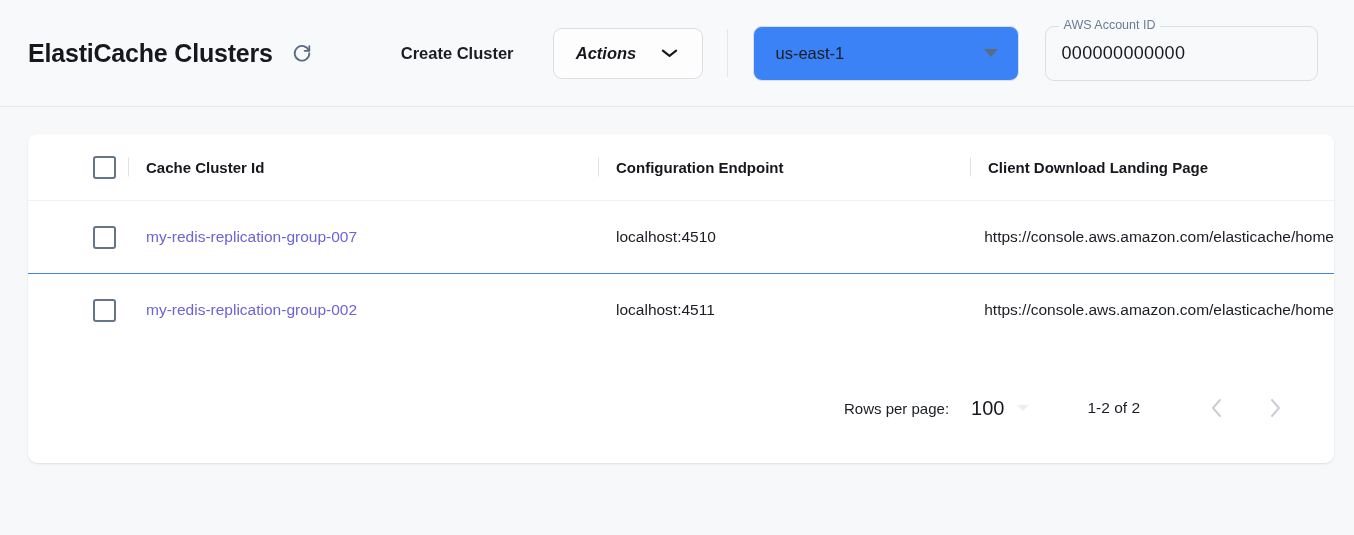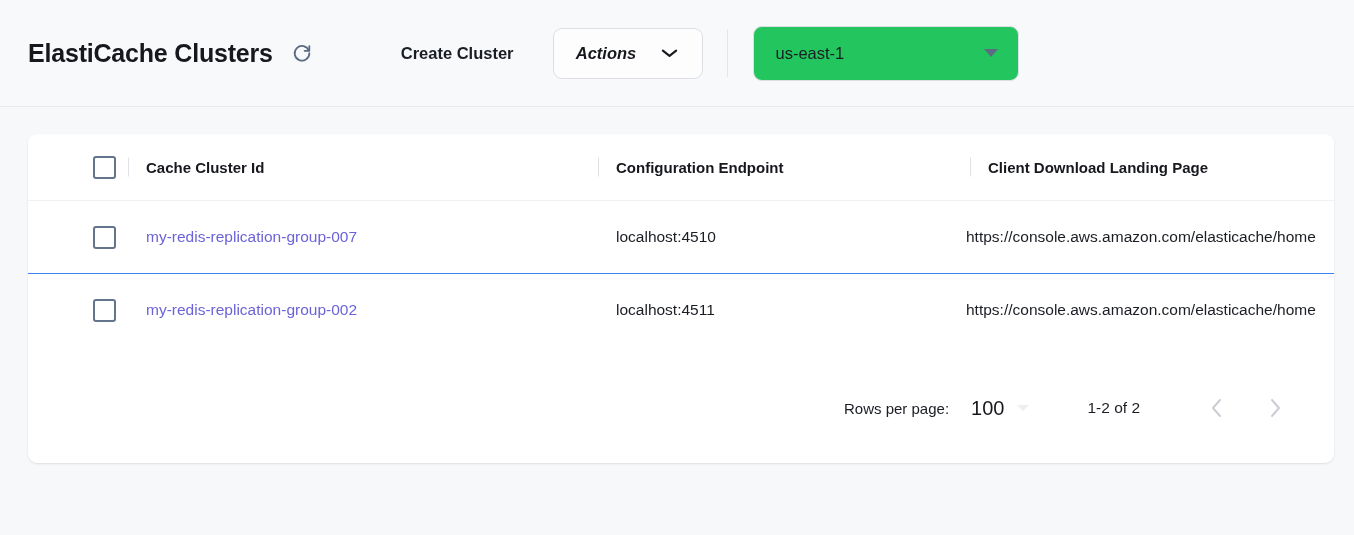--- a/index.html
+++ b/index.html
@@ -89,21 +89,21 @@
     background: #e4e6ea;
     margin-left: 24px;
   }
 
   .region-select {
     margin-left: 25px;
     width: 266px;
     height: 55px;
     border: 1px solid #dcdee3;
     border-radius: 9px;
-    background: #22c55e;
+    background: #3b82f6;
     display: flex;
     align-items: center;
     padding: 0 22px;
     cursor: pointer;
     position: relative;
   }
   .region-value {
     font-size: 16.5px;
     color: #1a1d23;
   }
@@ -248,20 +248,21 @@
   }
 
   .link-cell {
     padding-left: 22px;
     overflow: hidden;
   }
   .link-cell .cell-text {
     display: block;
     overflow: hidden;
     text-overflow: clip;
+    text-align: right;
   }
 
   
   .paginator {
     position: absolute;
     left: 0;
     right: 8px;
     bottom: 0;
     height: 110px;
     display: flex;
@@ -335,20 +336,25 @@
     </svg>
   </div>
 
   <div class="v-divider"></div>
 
   <div class="region-select">
     <span class="region-value">us-east-1</span>
     <span class="tri-down"></span>
   </div>
 
+  <div class="account-field">
+    <span class="account-outline"></span>
+    <span class="account-legend">AWS Account ID</span>
+    <span class="account-value">000000000000</span>
+  </div>
 
 </div>
 
 <div class="content-area">
   <div class="card">
 
     <table class="data-table">
       <colgroup>
         <col class="col-check">
         <col class="col-name">

